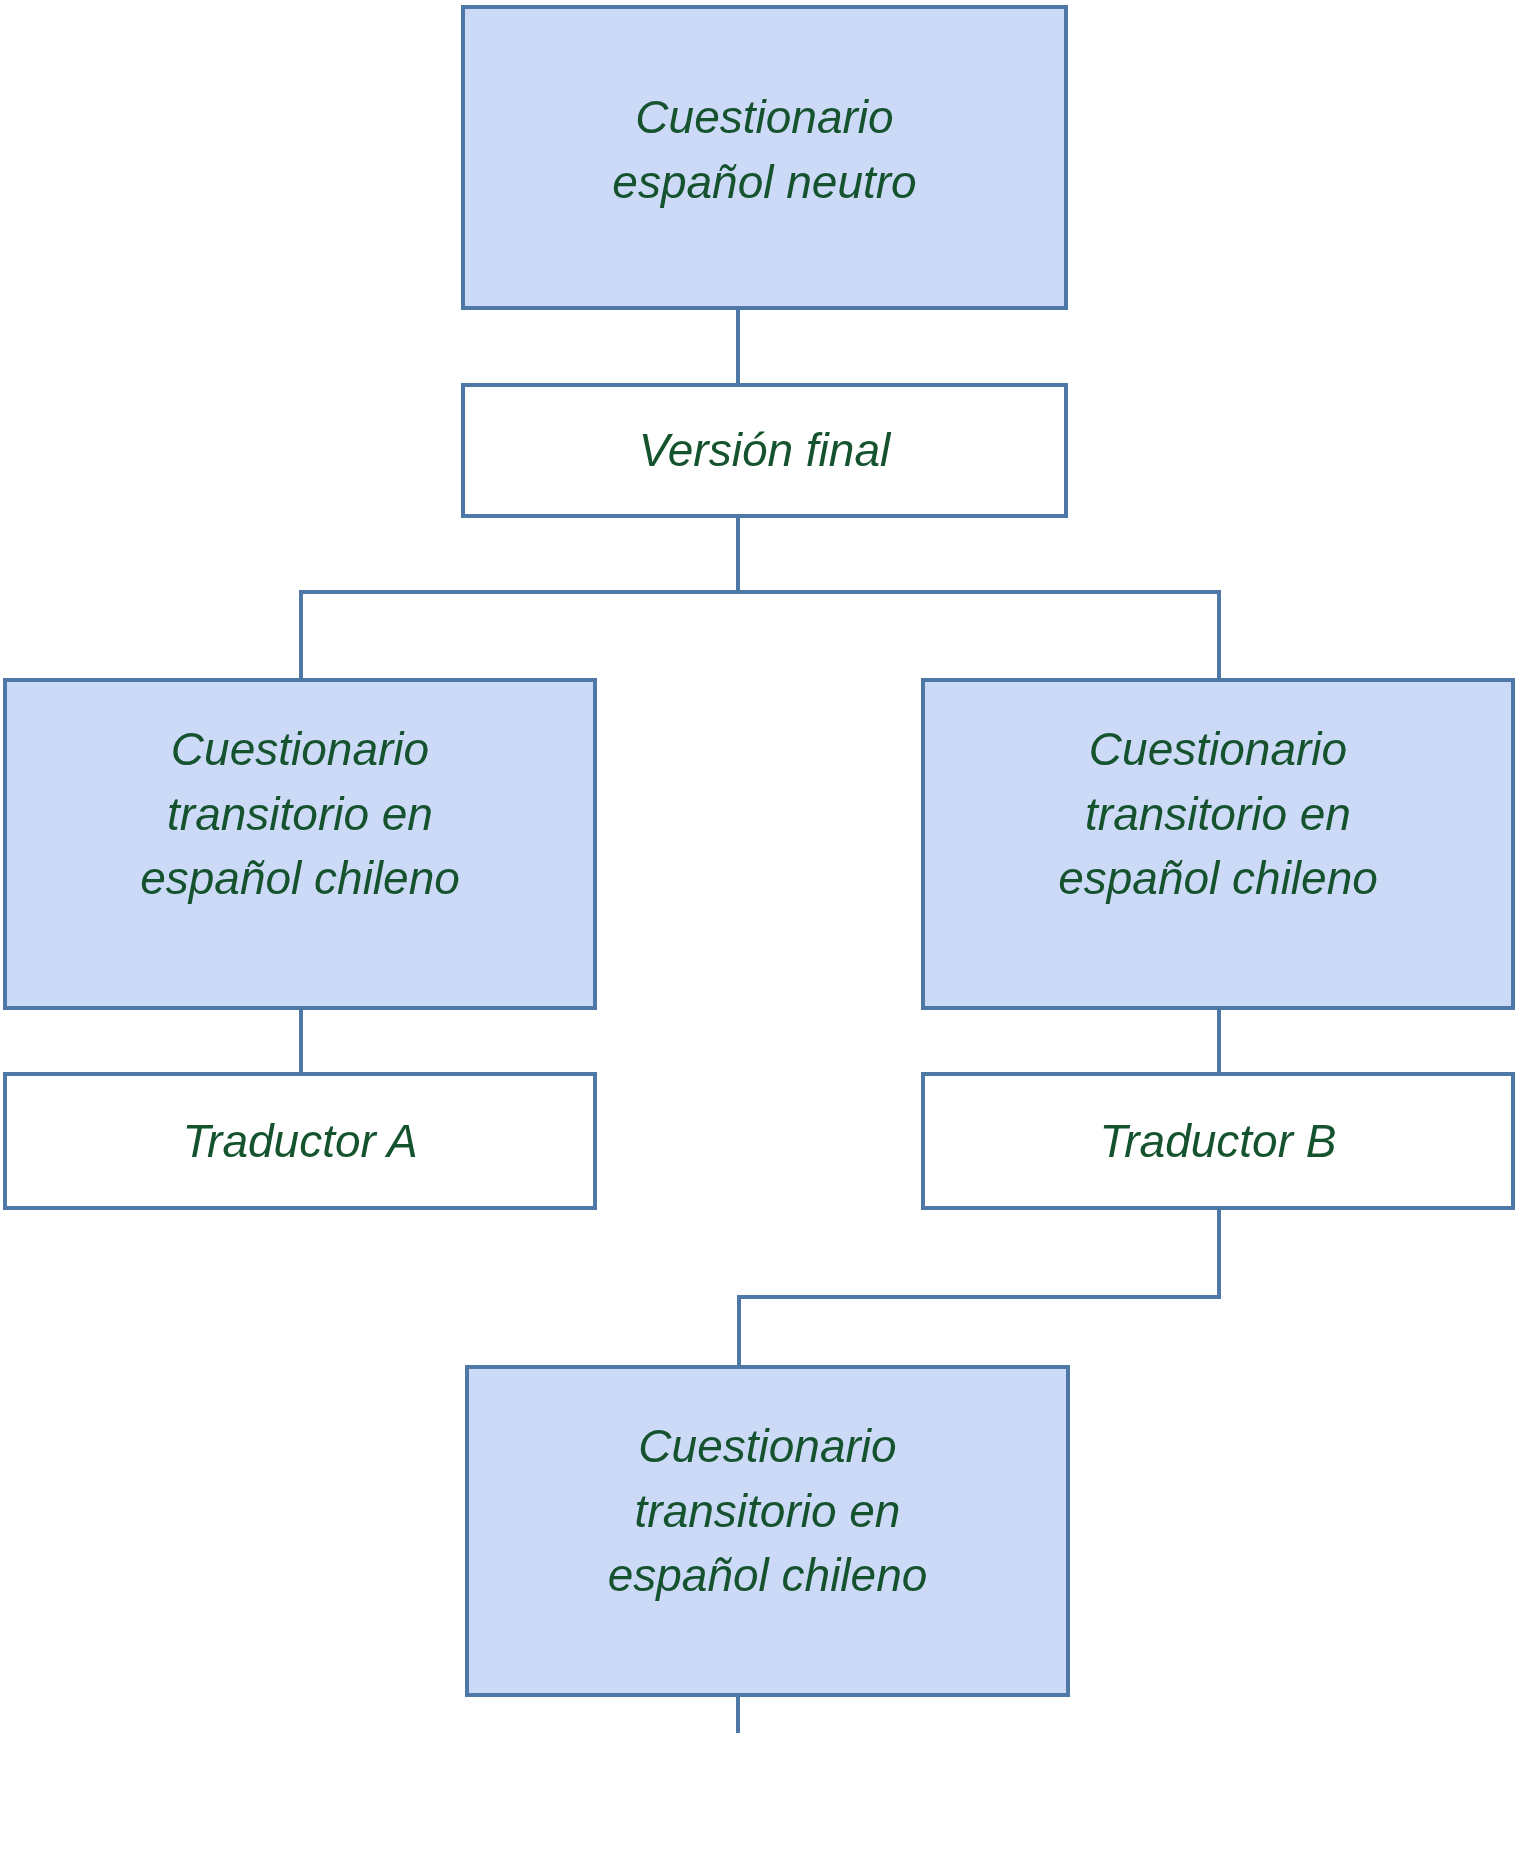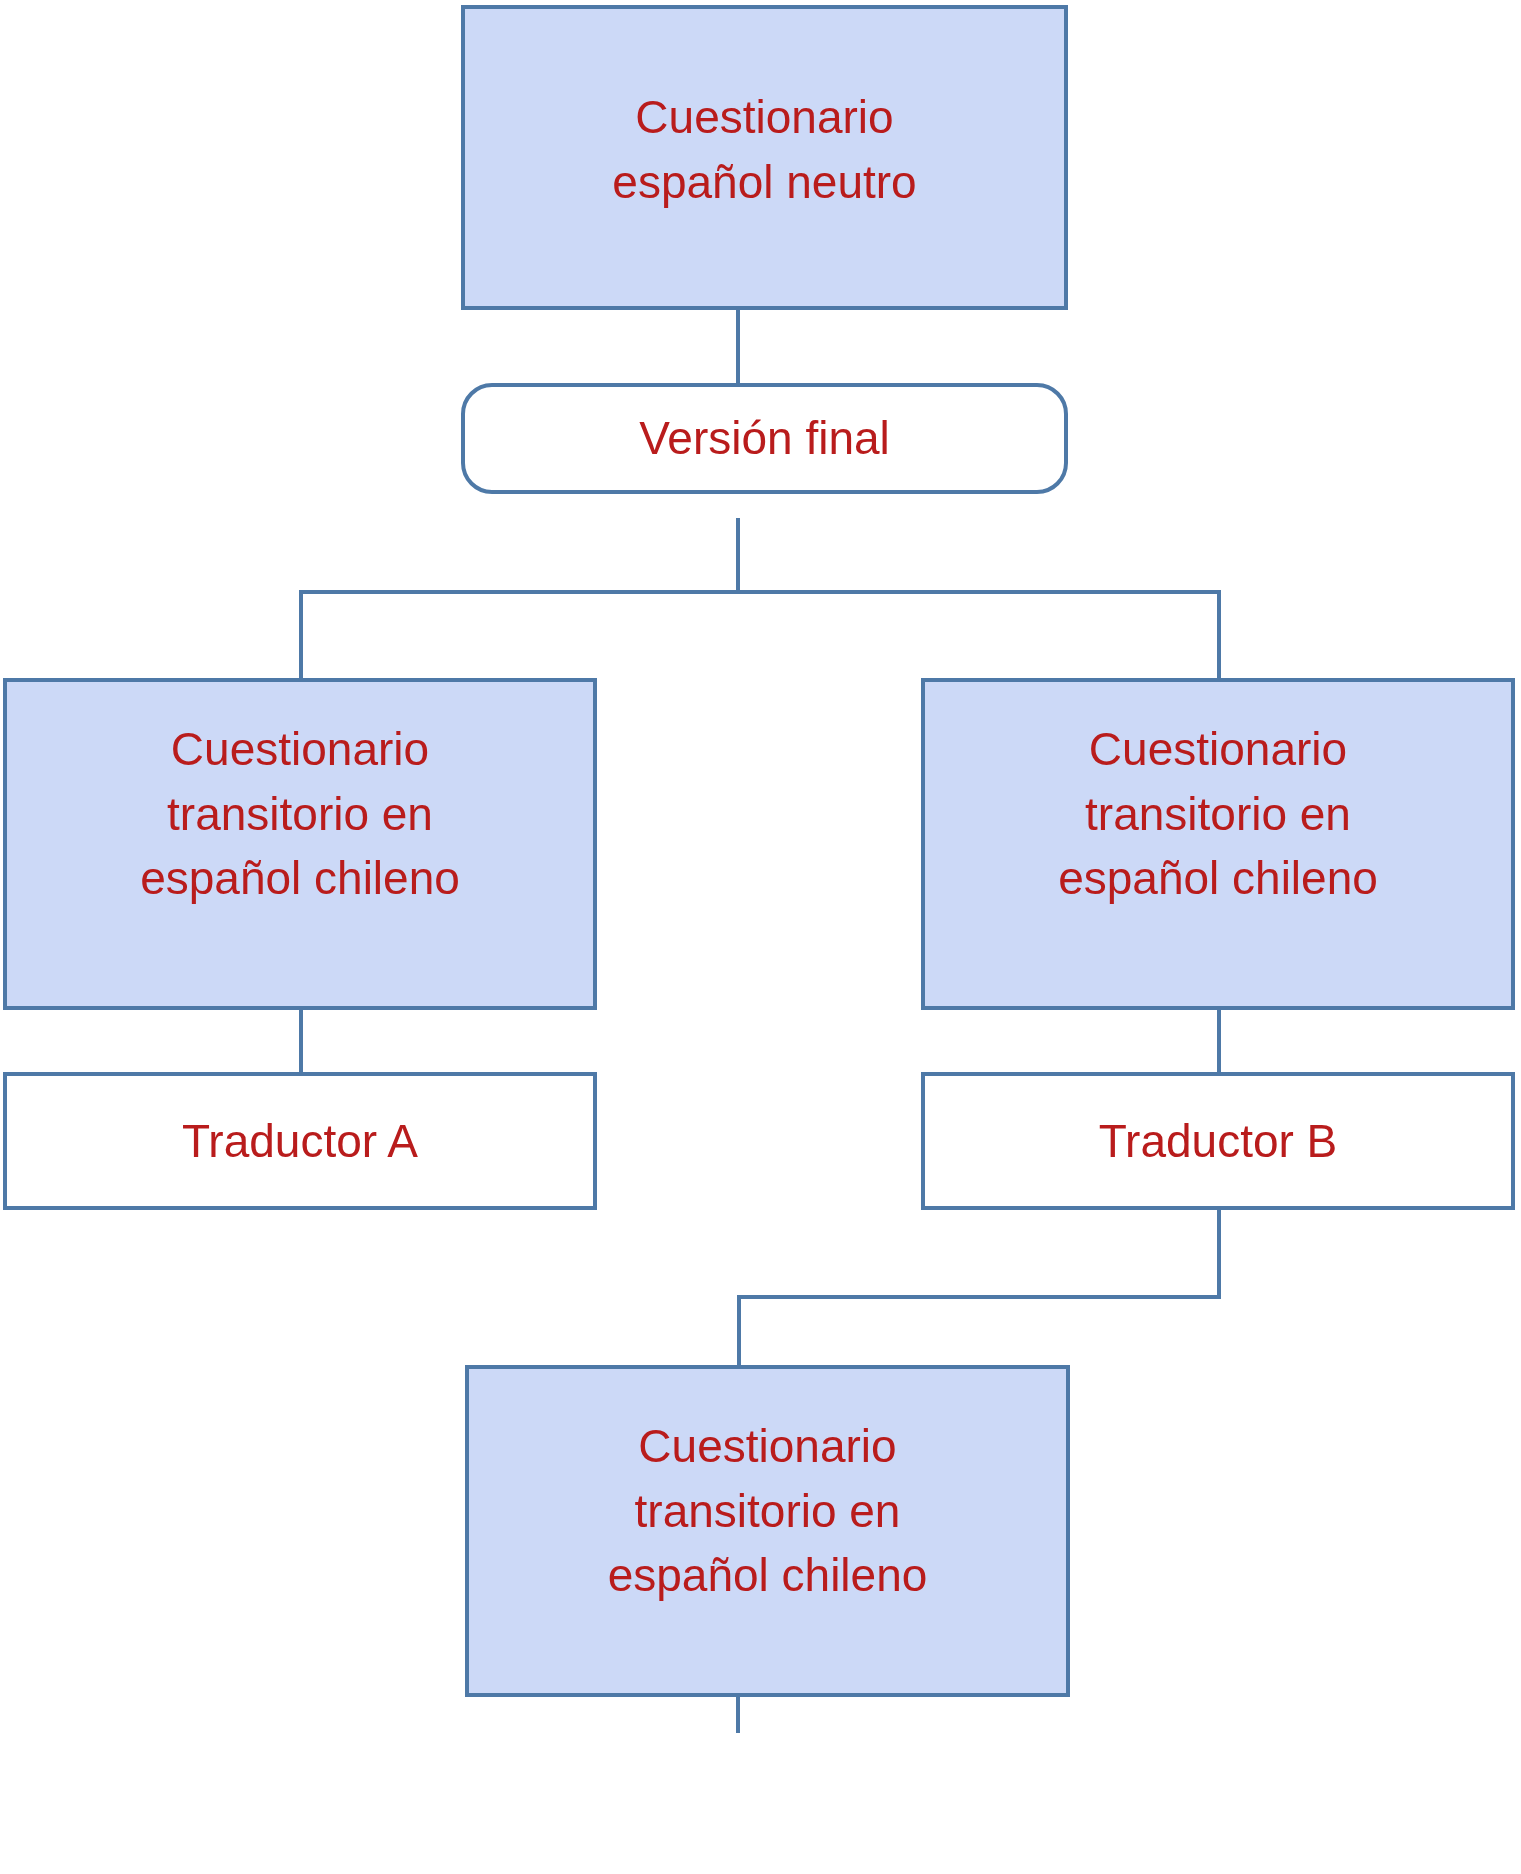--- a/index.html
+++ b/index.html
@@ -18,22 +18,23 @@
   .node {
     position: absolute;
     box-sizing: border-box;
     border: 4px solid #4E79A7;
     display: flex;
     align-items: center;
     justify-content: center;
     text-align: center;
     font-size: 46px;
     line-height: 1.4;
-    color: #b91c1c;
+    color: #14532d;
     white-space: pre-line;
+    font-style: italic;
   }
   .node.blue { background: #CCD9F7; }
   .node.white { background: #FFFFFF; }
   .line {
     position: absolute;
     background: #4E79A7;
   }
 </style>
 </head>
 <body>
@@ -48,21 +49,21 @@
   <div class="line" style="left:299px; top:1010px; width:4px; height:62px;"></div>
   <div class="line" style="left:1217px; top:1010px; width:4px; height:62px;"></div>
   <div class="line" style="left:1217px; top:1210px; width:4px; height:85px;"></div>
   <div class="line" style="left:737px; top:1295px; width:484px; height:4px;"></div>
   <div class="line" style="left:737px; top:1295px; width:4px; height:70px;"></div>
   <div class="line" style="left:736px; top:1697px; width:4px; height:36px;"></div>
 
   <div class="node blue" style="left:461px; top:5px; width:607px; height:305px; padding-bottom:16px;">Cuestionario
 español neutro</div>
 
-  <div class="node white" style="left:461px; top:383px; width:607px; height:111px;border-radius:31px;">Versión final</div>
+  <div class="node white" style="left:461px; top:383px; width:607px; height:135px;">Versión final</div>
 
   <div class="node blue" style="left:3px; top:678px; width:594px; height:332px; padding-bottom:60px;">Cuestionario
 transitorio en
 español chileno</div>
 
   <div class="node blue" style="left:921px; top:678px; width:594px; height:332px; padding-bottom:60px;">Cuestionario
 transitorio en
 español chileno</div>
 
   <div class="node white" style="left:3px; top:1072px; width:594px; height:138px;">Traductor A</div>

